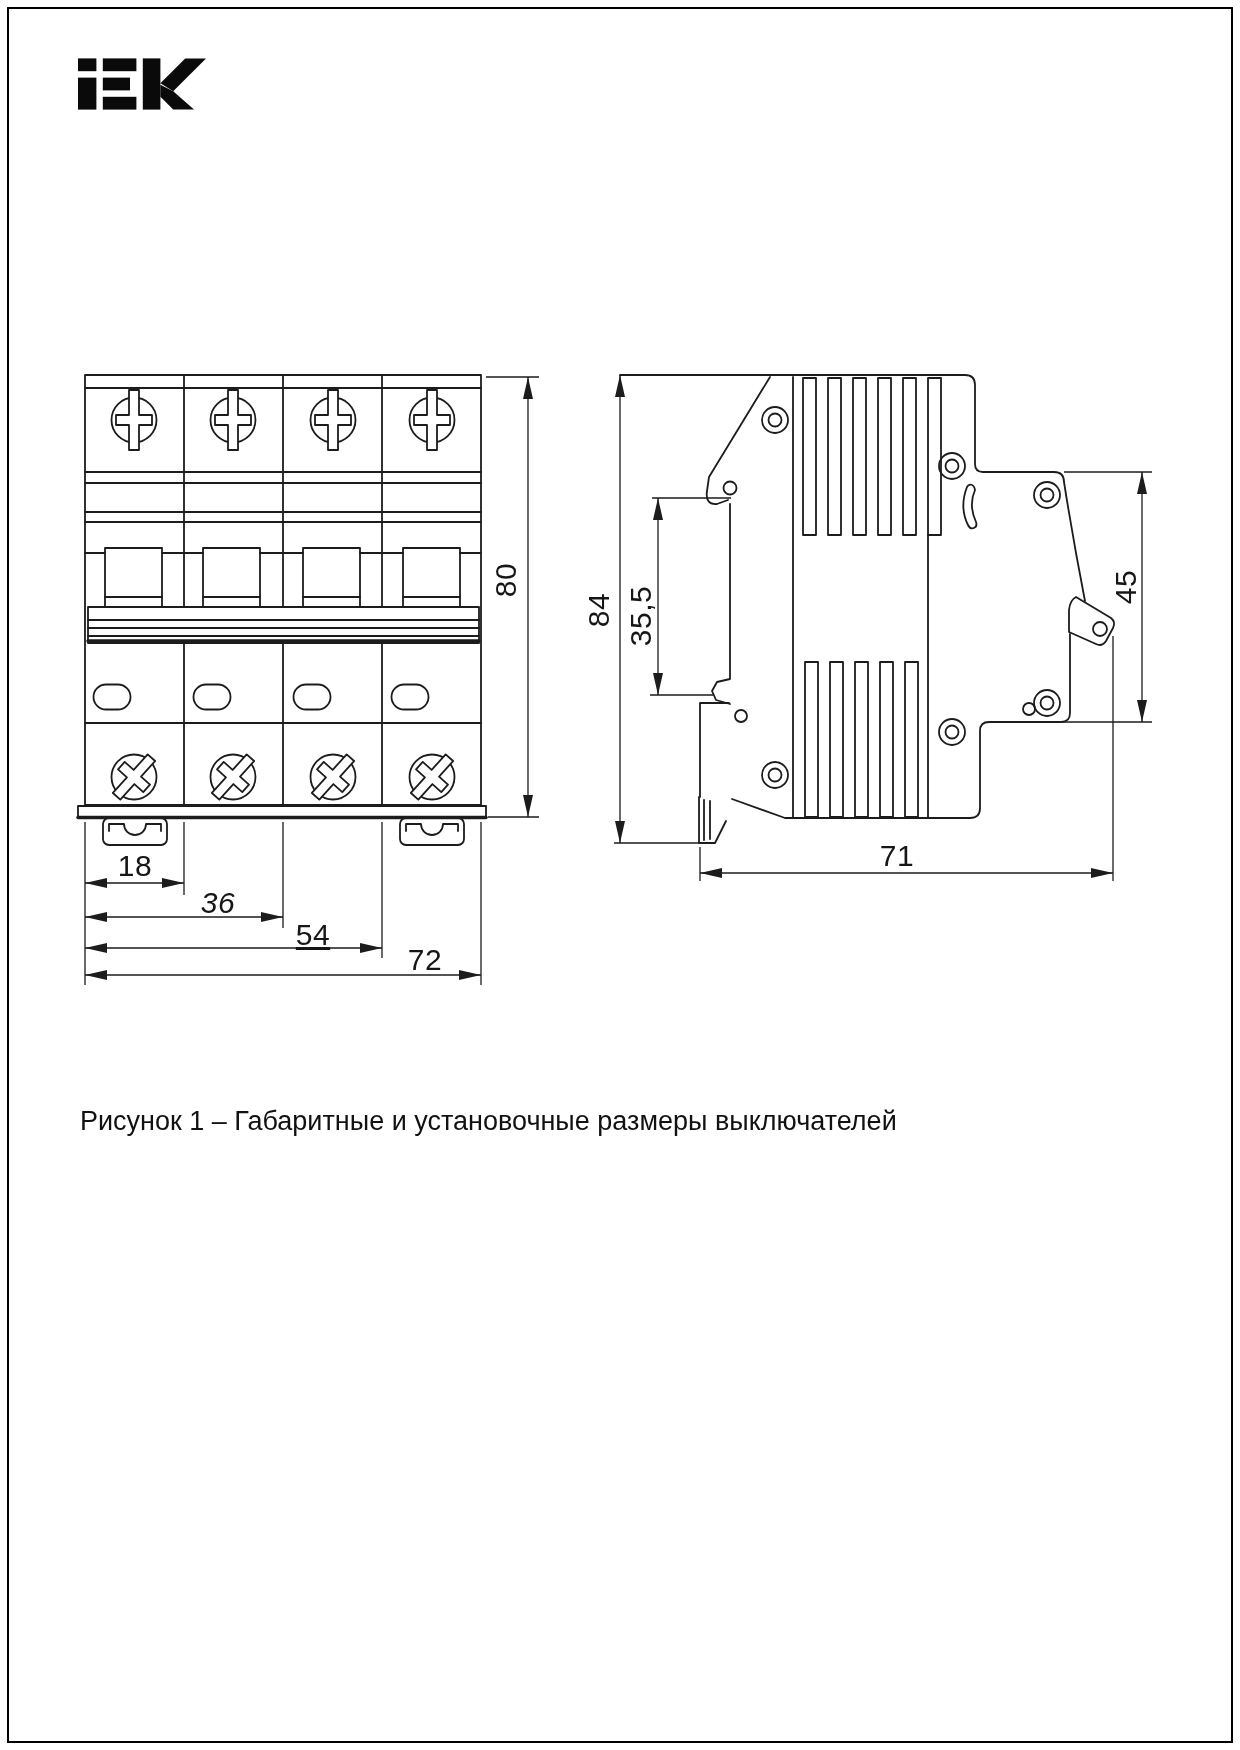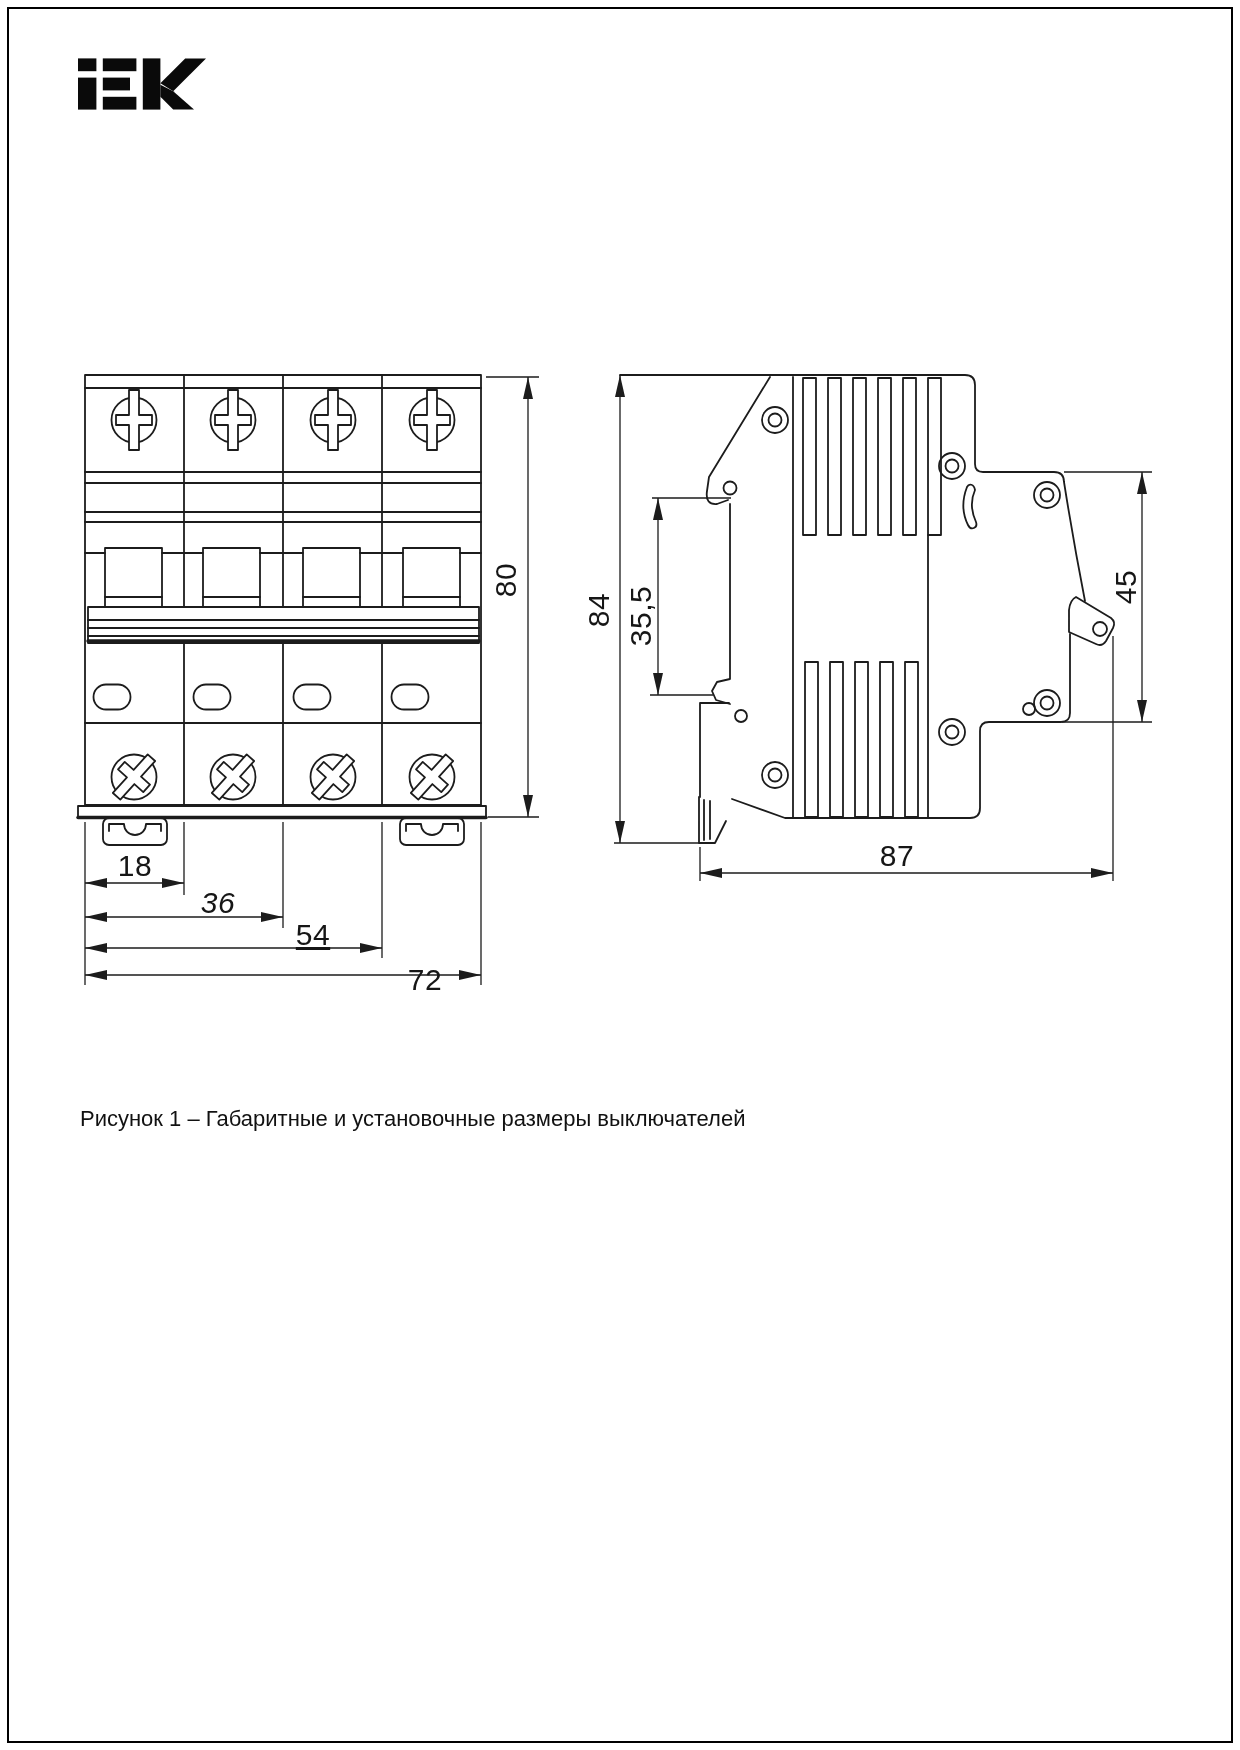--- a/index.html
+++ b/index.html
@@ -26,21 +26,21 @@
     position:absolute;
     font-size:30px;
     color:#161616;
     white-space:nowrap;
     transform:translate(-50%,-50%);
     letter-spacing:0.5px;
   }
   .dim.vert{transform:translate(-50%,-50%) rotate(-90deg);}
   .caption{
     position:absolute;left:80px;top:1106px;
-    font-size:22px;color:#111;
+    font-size:27px;color:#111;
     white-space:nowrap;
   }
 </style>
 </head>
 <body>
 
 <div class="page">
 
   <div class="page-border"></div>
 
@@ -233,21 +233,21 @@
         <polygon points="700,873 722,868 722,878"></polygon>
         <polygon points="1113,873 1091,868 1091,878"></polygon>
       </g>
     </g>
   </svg>
 
   <span class="dim vert" style="left:506px;top:580px;">80</span>
   <span class="dim" style="left:135px;top:866px;">18</span>
   <span class="dim" style="left:218px;top:903px;font-style:italic;">36</span>
   <span class="dim" style="left:313px;top:935px;text-decoration:underline;">54</span>
-  <span class="dim" style="left:425px;top:980px;">72</span>
+  <span class="dim" style="left:425px;top:960px;">72</span>
   <span class="dim vert" style="left:599px;top:610px;">84</span>
   <span class="dim vert" style="left:641px;top:616px;">35,5</span>
   <span class="dim vert" style="left:1126px;top:587px;">45</span>
-  <span class="dim" style="left:897px;top:856px;">87</span>
+  <span class="dim" style="left:897px;top:856px;">71</span>
 
   <div class="caption">Рисунок 1 – Габаритные и установочные размеры выключателей</div>
 
 </div>
 
 </body></html>

